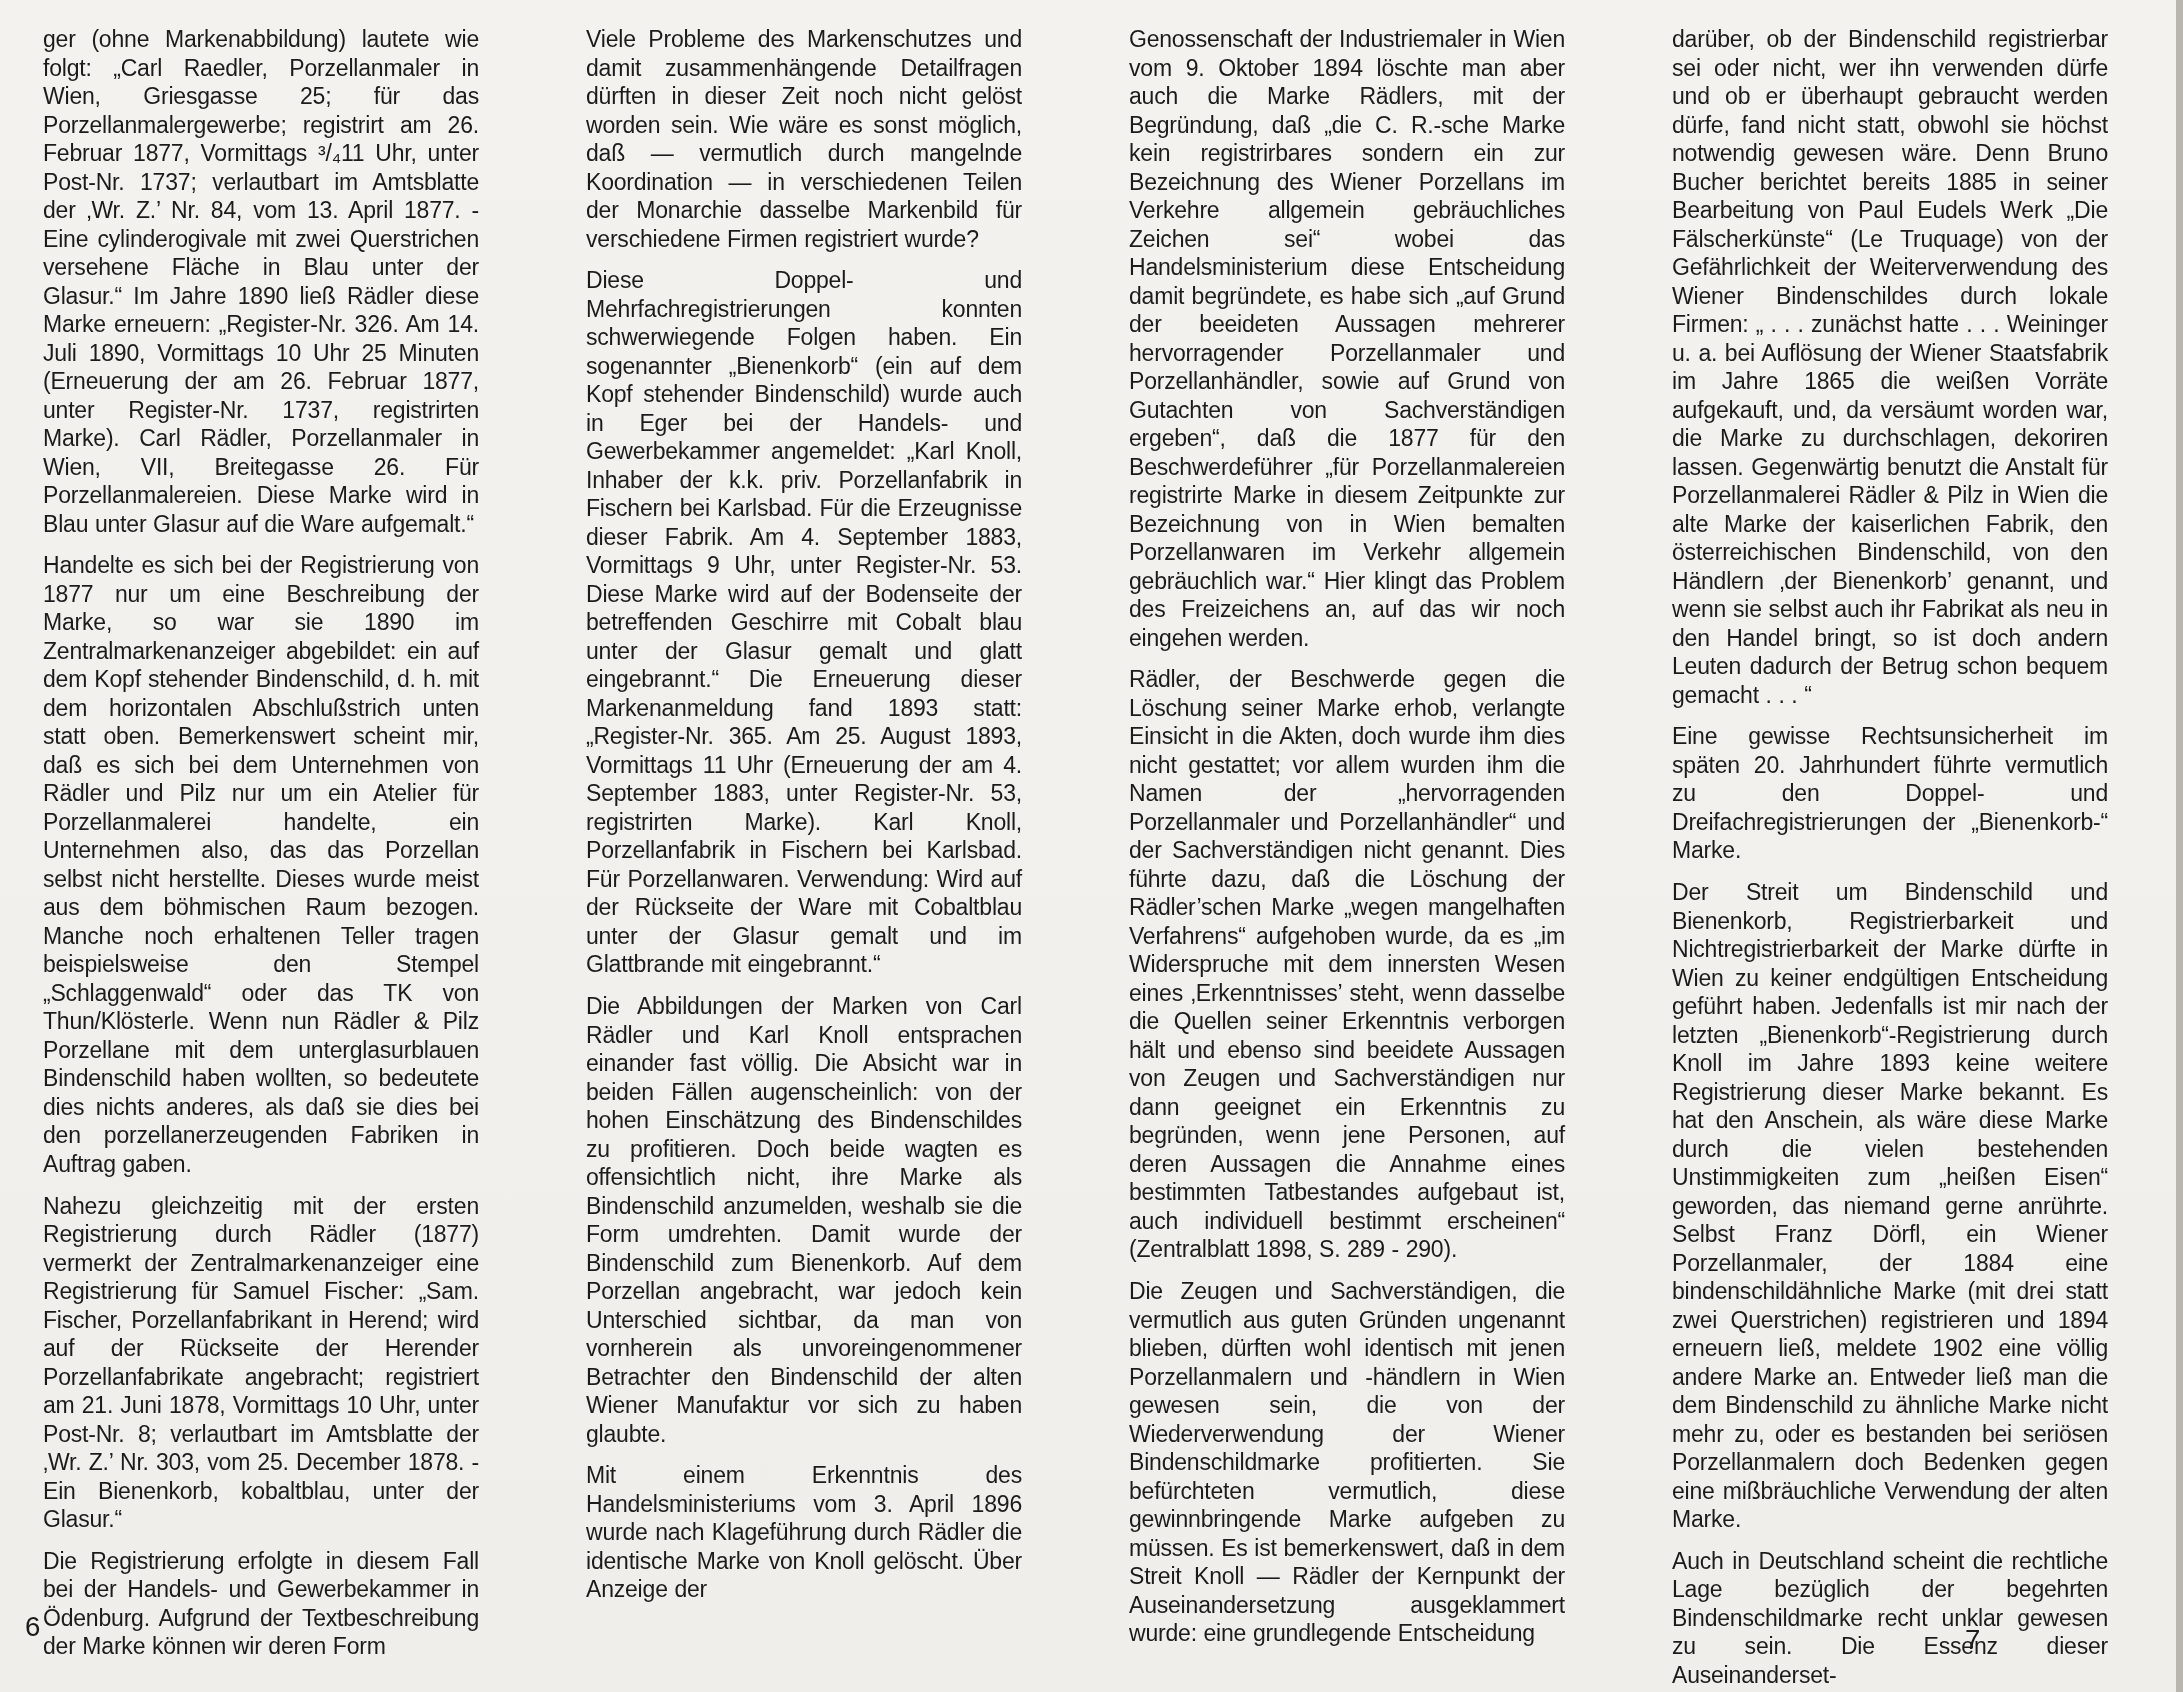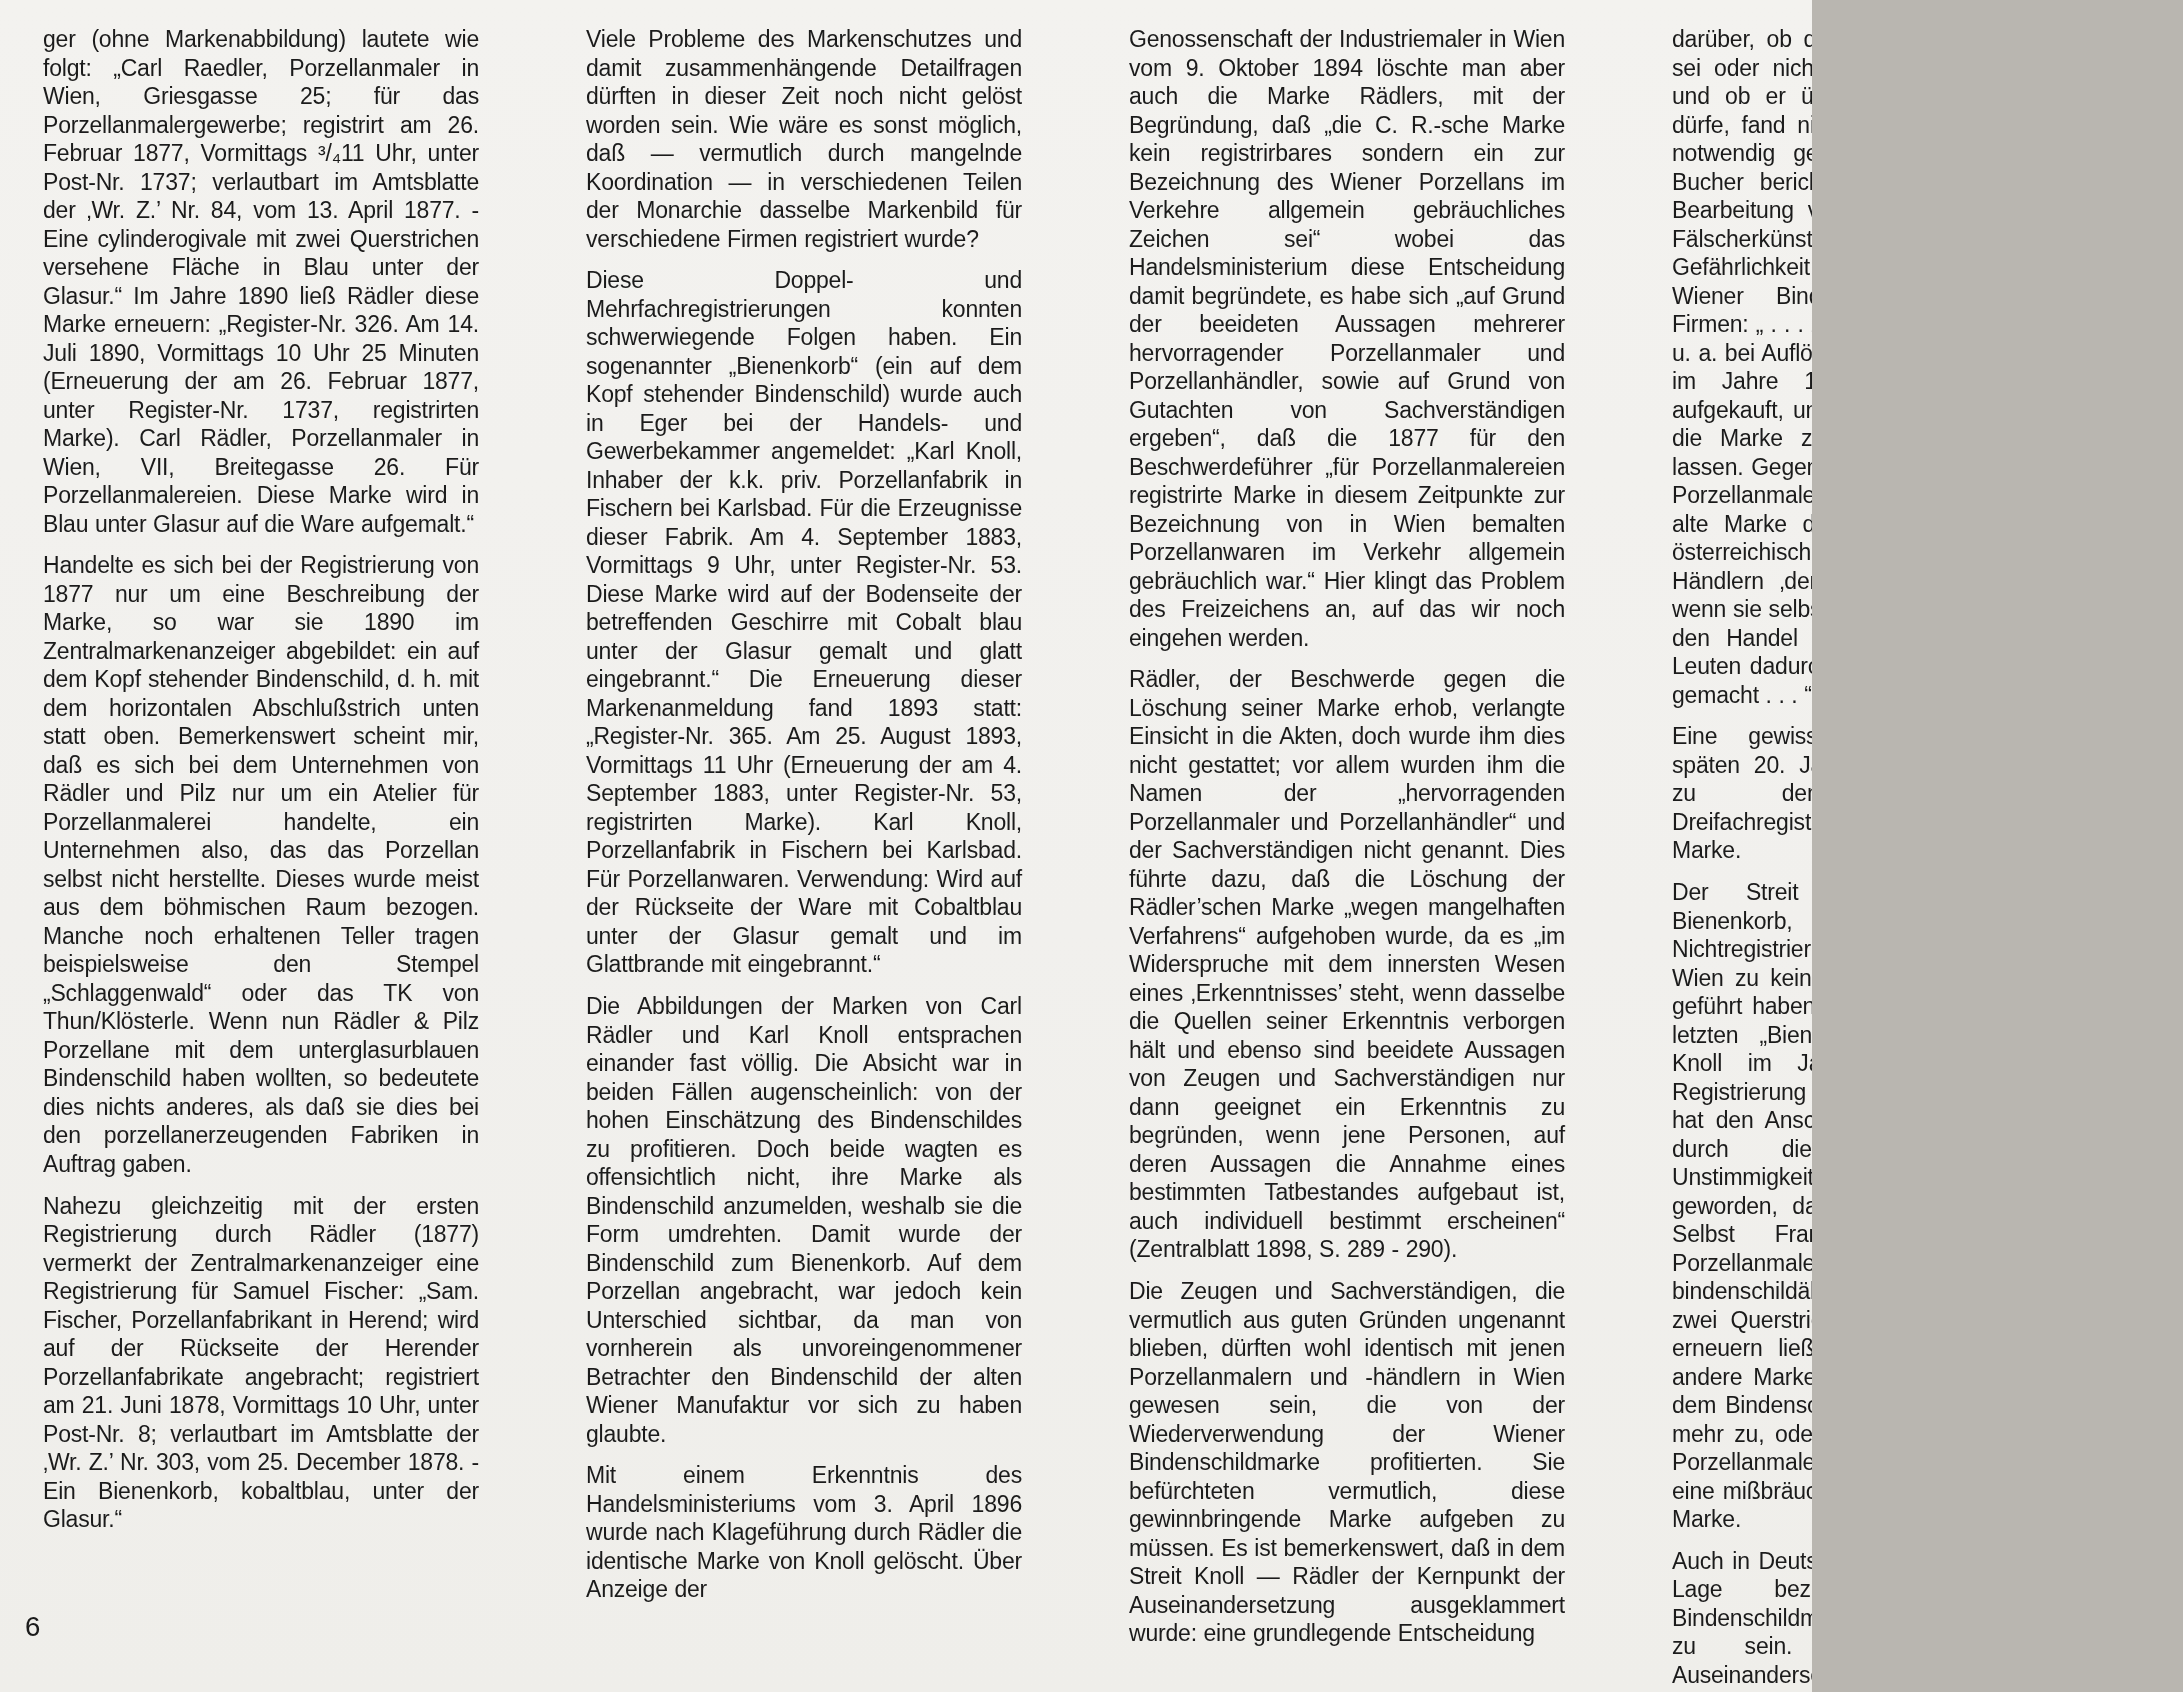--- a/index.html
+++ b/index.html
@@ -7,21 +7,21 @@
     padding: 0;
   }
   body {
     width: 2184px;
     height: 1692px;
     background: #b9b6b0;
     font-family: "Liberation Sans", sans-serif;
   }
   .page {
     position: relative;
-    width: 1812px;
+    width: 2176px;
     height: 1692px;
     background: linear-gradient(180deg, #f3f2ef 0%, #f1f0ed 55%, #efeeea 100%);
     color: #1b1b1b;
     overflow: hidden;
   }
   .columns {
     position: absolute;
     top: 25px;
     left: 43px;
     display: flex;
@@ -54,20 +54,21 @@
 <body>
 
 <div class="page">
 
   <div class="columns">
 
     <div class="col">
       <p>ger (ohne Markenabbildung) lautete wie folgt: „Carl Raedler, Porzellanmaler in Wien, Griesgasse 25; für das Porzellanmalergewerbe; registrirt am 26. Februar 1877, Vormittags ³/₄11 Uhr, unter Post-Nr. 1737; verlautbart im Amtsblatte der ‚Wr. Z.’ Nr. 84, vom 13. April 1877. - Eine cylinderogivale mit zwei Querstrichen versehene Fläche in Blau unter der Glasur.“ Im Jahre 1890 ließ Rädler diese Marke erneuern: „Register-Nr. 326. Am 14. Juli 1890, Vormittags 10 Uhr 25 Minuten (Erneuerung der am 26. Februar 1877, unter Register-Nr. 1737, registrirten Marke). Carl Rädler, Porzellanmaler in Wien, VII, Breitegasse 26. Für Porzellanmalereien. Diese Marke wird in Blau unter Glasur auf die Ware aufgemalt.“</p>
       <p>Handelte es sich bei der Registrierung von 1877 nur um eine Beschreibung der Marke, so war sie 1890 im Zentralmarkenanzeiger abgebildet: ein auf dem Kopf stehender Bindenschild, d. h. mit dem horizontalen Abschlußstrich unten statt oben. Bemerkenswert scheint mir, daß es sich bei dem Unternehmen von Rädler und Pilz nur um ein Atelier für Porzellanmalerei handelte, ein Unternehmen also, das das Porzellan selbst nicht herstellte. Dieses wurde meist aus dem böhmischen Raum bezogen. Manche noch erhaltenen Teller tragen beispielsweise den Stempel „Schlaggenwald“ oder das TK von Thun/Klösterle. Wenn nun Rädler &amp; Pilz Porzellane mit dem unterglasurblauen Bindenschild haben wollten, so bedeutete dies nichts anderes, als daß sie dies bei den porzellanerzeugenden Fabriken in Auftrag gaben.</p>
       <p>Nahezu gleichzeitig mit der ersten Registrierung durch Rädler (1877) vermerkt der Zentralmarkenanzeiger eine Registrierung für Samuel Fischer: „Sam. Fischer, Porzellanfabrikant in Herend; wird auf der Rückseite der Herender Porzellanfabrikate angebracht; registriert am 21. Juni 1878, Vormittags 10 Uhr, unter Post-Nr. 8; verlautbart im Amtsblatte der ‚Wr. Z.’ Nr. 303, vom 25. December 1878. - Ein Bienenkorb, kobaltblau, unter der Glasur.“</p>
+      <p>Die Registrierung erfolgte in diesem Fall bei der Handels- und Gewerbekammer in Ödenburg. Aufgrund der Textbeschreibung der Marke können wir deren Form</p>
     </div>
 
     <div class="col">
       <p>Viele Probleme des Markenschutzes und damit zusammenhängende Detailfragen dürften in dieser Zeit noch nicht gelöst worden sein. Wie wäre es sonst möglich, daß — vermutlich durch mangelnde Koordination — in verschiedenen Teilen der Monarchie dasselbe Markenbild für verschiedene Firmen registriert wurde?</p>
       <p>Diese Doppel- und Mehrfachregistrierungen konnten schwerwiegende Folgen haben. Ein sogenannter „Bienenkorb“ (ein auf dem Kopf stehender Bindenschild) wurde auch in Eger bei der Handels- und Gewerbekammer angemeldet: „Karl Knoll, Inhaber der k.k. priv. Porzellanfabrik in Fischern bei Karlsbad. Für die Erzeugnisse dieser Fabrik. Am 4. September 1883, Vormittags 9 Uhr, unter Register-Nr. 53. Diese Marke wird auf der Bodenseite der betreffenden Geschirre mit Cobalt blau unter der Glasur gemalt und glatt eingebrannt.“ Die Erneuerung dieser Markenanmeldung fand 1893 statt: „Register-Nr. 365. Am 25. August 1893, Vormittags 11 Uhr (Erneuerung der am 4. September 1883, unter Register-Nr. 53, registrirten Marke). Karl Knoll, Porzellanfabrik in Fischern bei Karlsbad. Für Porzellanwaren. Verwendung: Wird auf der Rückseite der Ware mit Cobaltblau unter der Glasur gemalt und im Glattbrande mit eingebrannt.“</p>
       <p>Die Abbildungen der Marken von Carl Rädler und Karl Knoll entsprachen einander fast völlig. Die Absicht war in beiden Fällen augenscheinlich: von der hohen Einschätzung des Bindenschildes zu profitieren. Doch beide wagten es offensichtlich nicht, ihre Marke als Bindenschild anzumelden, weshalb sie die Form umdrehten. Damit wurde der Bindenschild zum Bienenkorb. Auf dem Porzellan angebracht, war jedoch kein Unterschied sichtbar, da man von vornherein als unvoreingenommener Betrachter den Bindenschild der alten Wiener Manufaktur vor sich zu haben glaubte.</p>
       <p>Mit einem Erkenntnis des Handelsministeriums vom 3. April 1896 wurde nach Klageführung durch Rädler die identische Marke von Knoll gelöscht. Über Anzeige der</p>
     </div>
 
     <div class="col">

